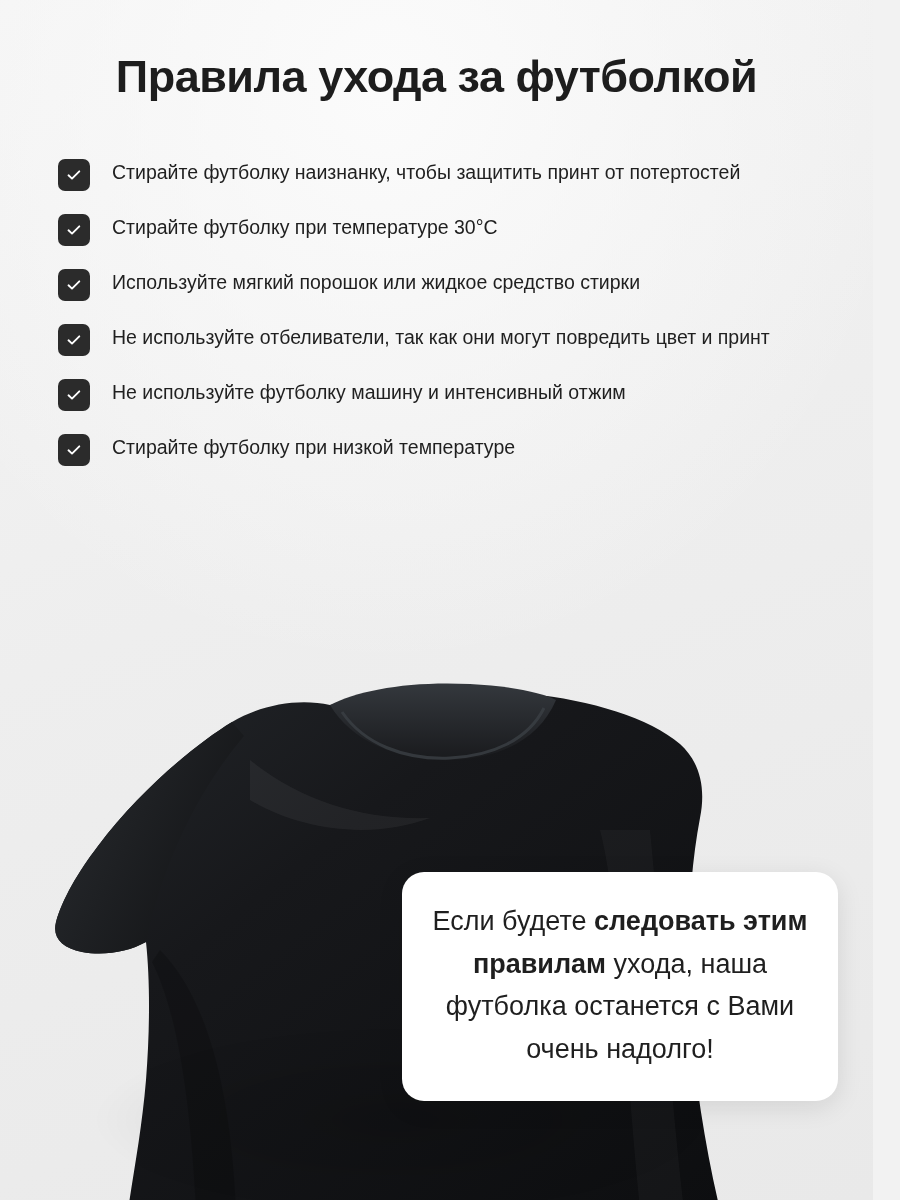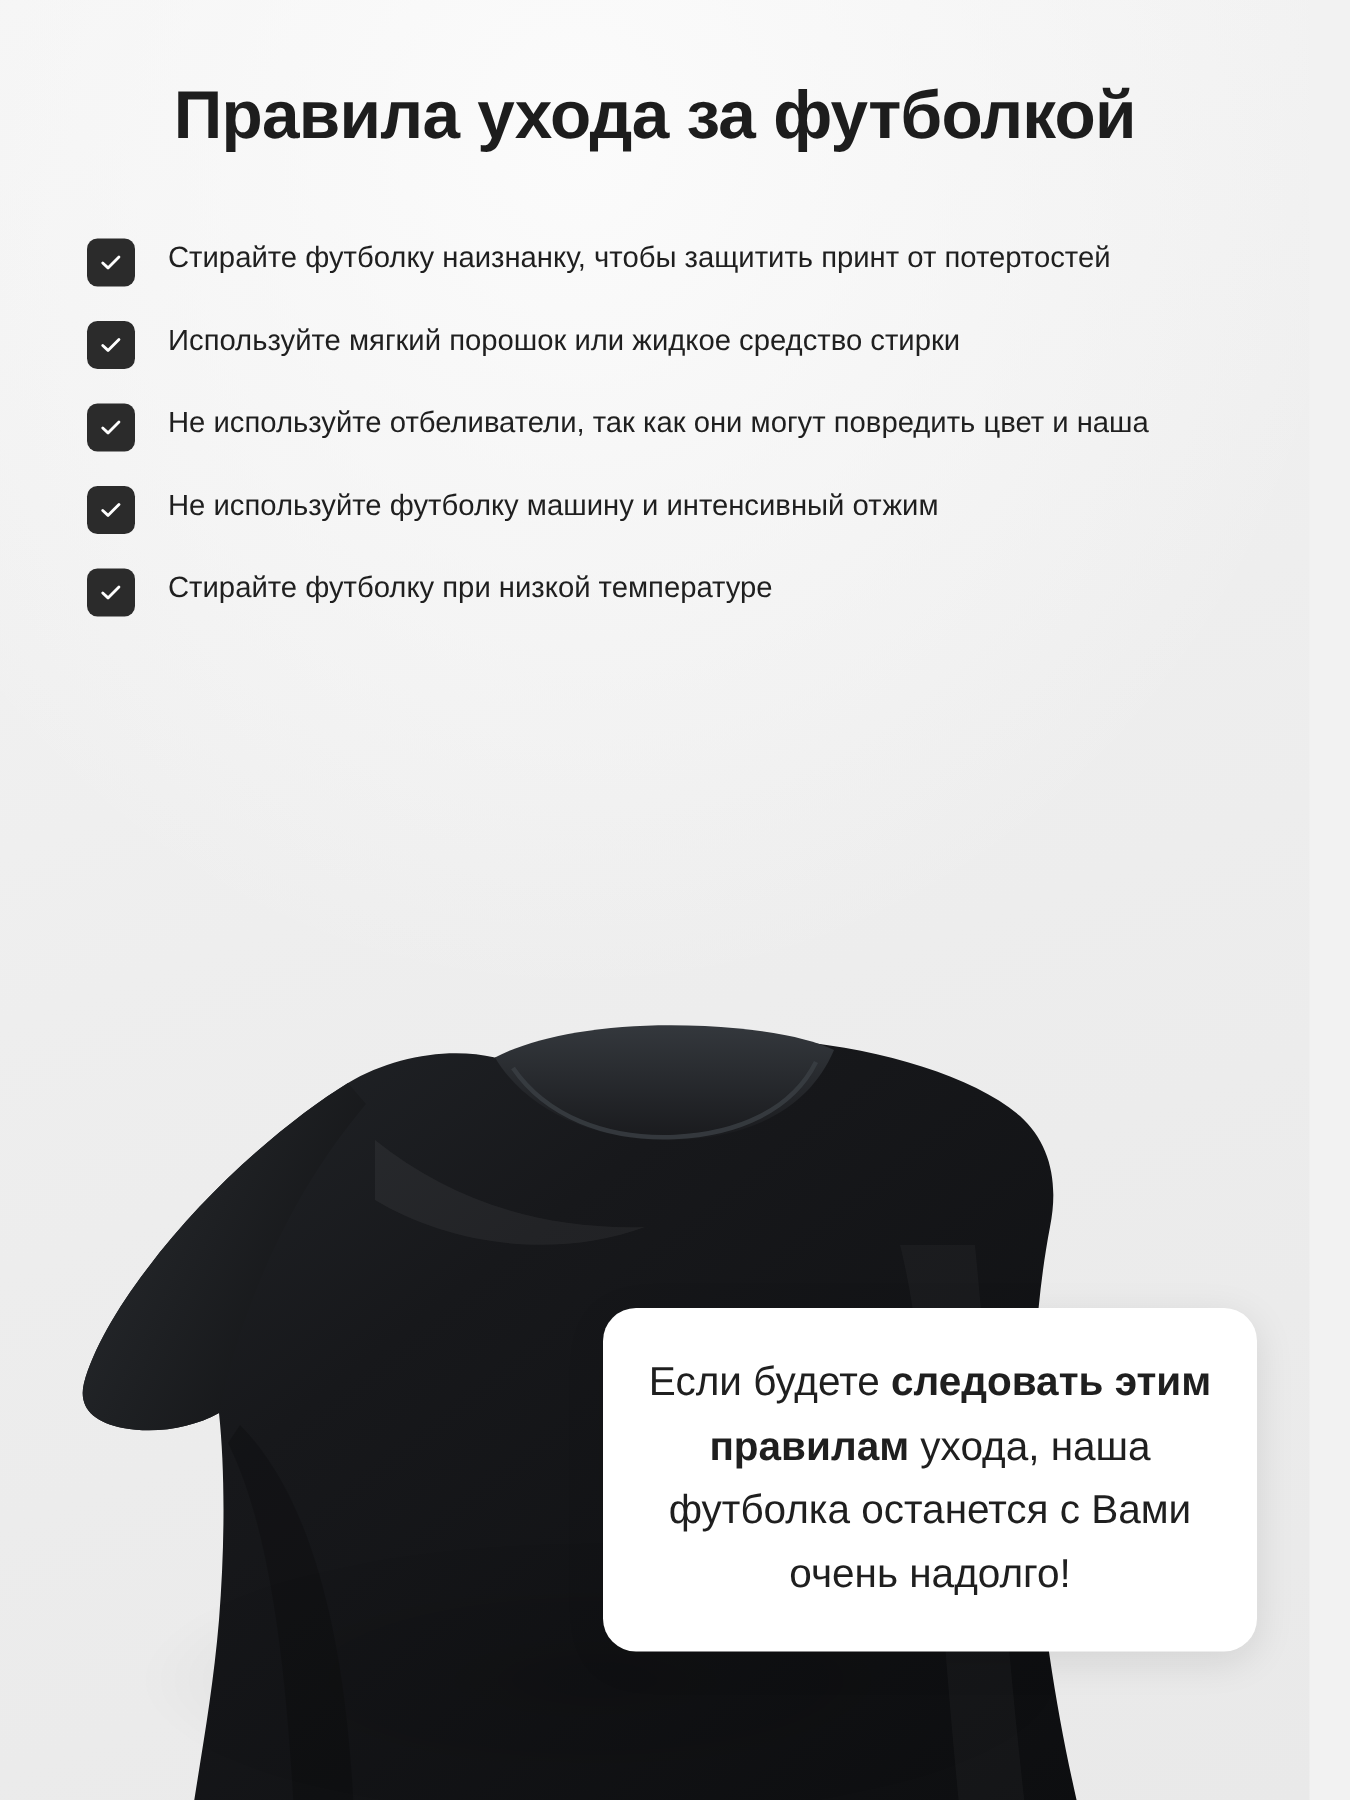--- a/index.html
+++ b/index.html
@@ -135,37 +135,45 @@
 
     <div class="rule">
       <span class="checkbox">
         <svg width="18" height="18" viewBox="0 0 18 18">
             <polyline points="3.5,9.3 7,12.6 14.3,5.3" fill="none" stroke="#ffffff" stroke-width="1.9" stroke-linecap="round" stroke-linejoin="round"></polyline>
           </svg>
       </span>
       <span class="rule-text">Стирайте футболку наизнанку, чтобы защитить принт от потертостей</span>
     </div>
 
+    <div class="rule">
+      <span class="checkbox">
+        <svg width="18" height="18" viewBox="0 0 18 18">
+            <polyline points="3.5,9.3 7,12.6 14.3,5.3" fill="none" stroke="#ffffff" stroke-width="1.9" stroke-linecap="round" stroke-linejoin="round"></polyline>
+          </svg>
+      </span>
+      <span class="rule-text">Стирайте футболку при температуре 30°C</span>
+    </div>
 
     <div class="rule">
       <span class="checkbox">
         <svg width="18" height="18" viewBox="0 0 18 18">
             <polyline points="3.5,9.3 7,12.6 14.3,5.3" fill="none" stroke="#ffffff" stroke-width="1.9" stroke-linecap="round" stroke-linejoin="round"></polyline>
           </svg>
       </span>
       <span class="rule-text">Используйте мягкий порошок или жидкое средство стирки</span>
     </div>
 
     <div class="rule">
       <span class="checkbox">
         <svg width="18" height="18" viewBox="0 0 18 18">
             <polyline points="3.5,9.3 7,12.6 14.3,5.3" fill="none" stroke="#ffffff" stroke-width="1.9" stroke-linecap="round" stroke-linejoin="round"></polyline>
           </svg>
       </span>
-      <span class="rule-text">Не используйте отбеливатели, так как они могут повредить цвет и наша</span>
+      <span class="rule-text">Не используйте отбеливатели, так как они могут повредить цвет и принт</span>
     </div>
 
     <div class="rule">
       <span class="checkbox">
         <svg width="18" height="18" viewBox="0 0 18 18">
             <polyline points="3.5,9.3 7,12.6 14.3,5.3" fill="none" stroke="#ffffff" stroke-width="1.9" stroke-linecap="round" stroke-linejoin="round"></polyline>
           </svg>
       </span>
       <span class="rule-text">Не используйте футболку машину и интенсивный отжим</span>
     </div>

